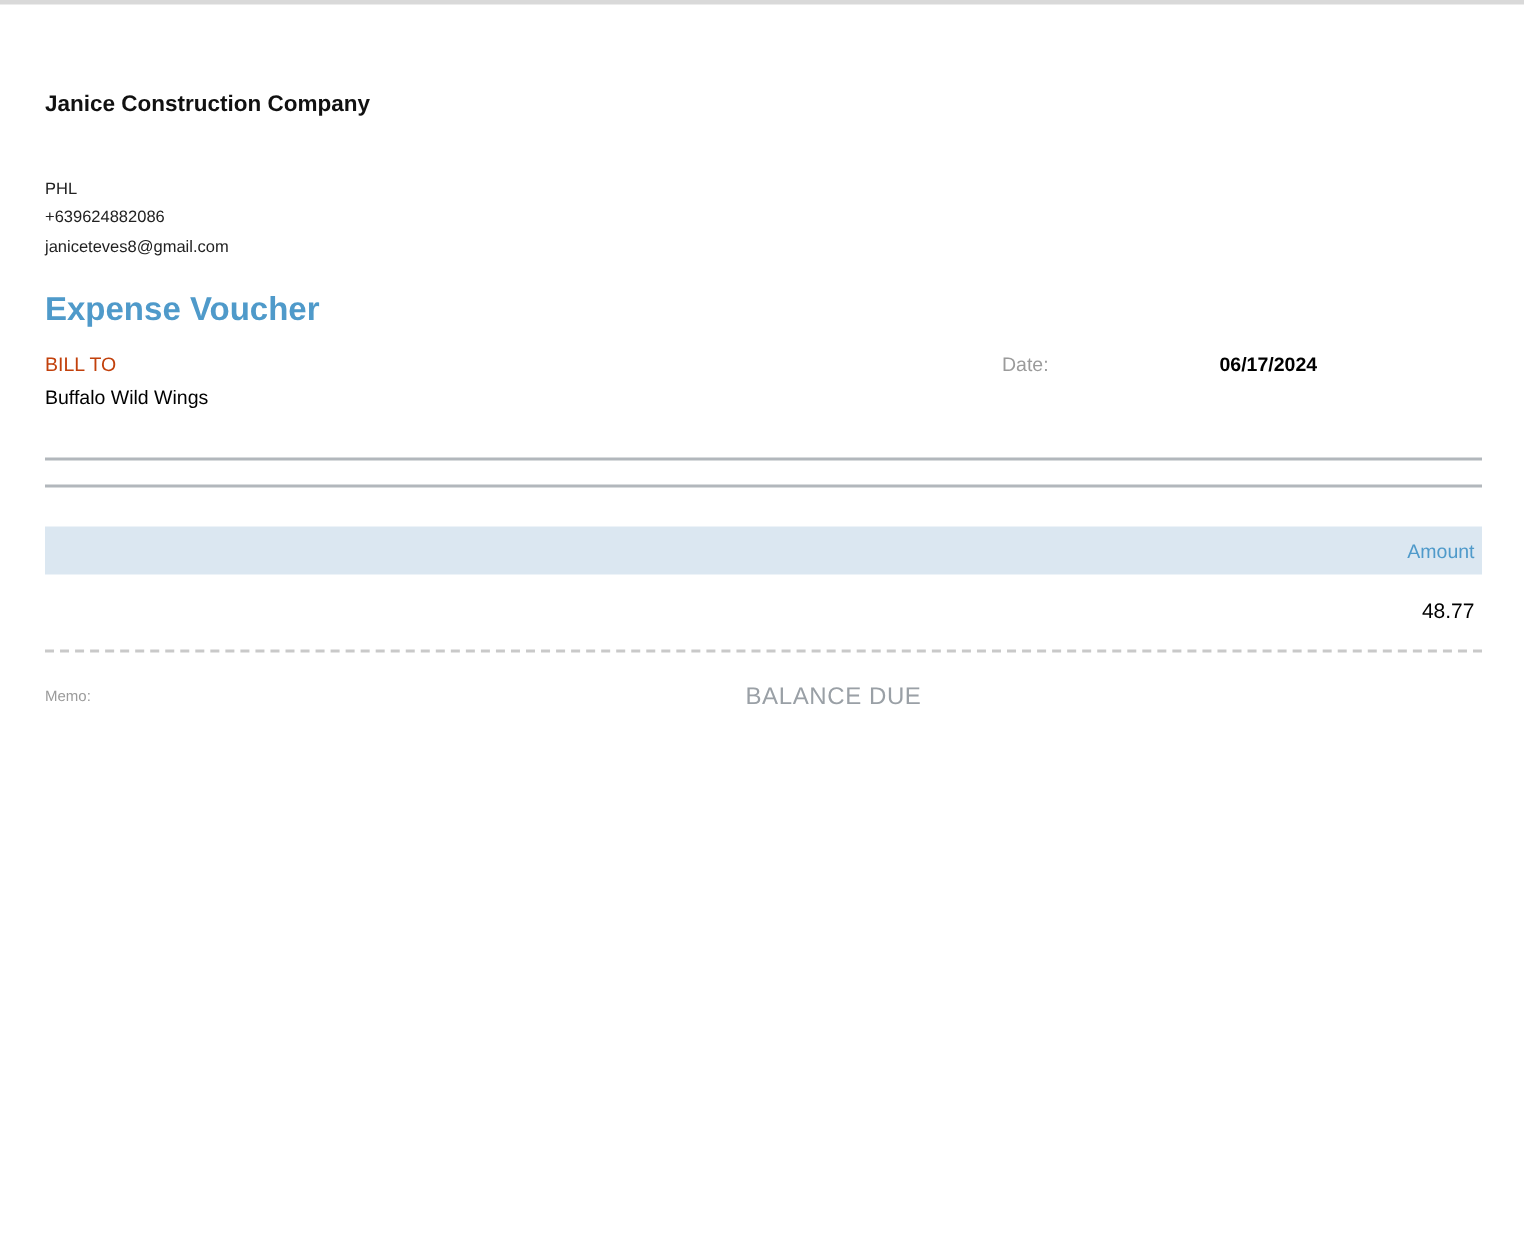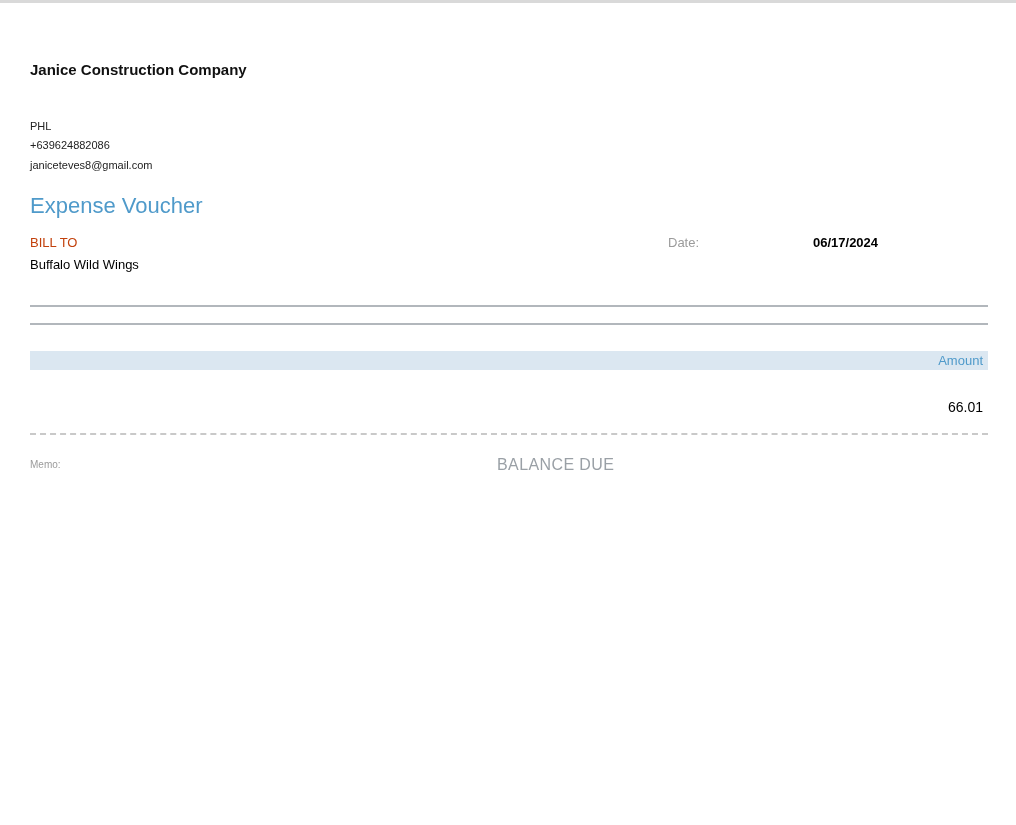--- a/index.html
+++ b/index.html
@@ -29,21 +29,21 @@
   }
   .company-line { left: 30px; font-size: 11px; color: #222; margin-top: 30px; }
   .company-address { top: 90px; }
   .company-phone   { top: 109px; }
   .company-email   { top: 129px; }
 
   .doc-title {
     left: 30px; top: 193px;
     font-size: 22px;
     color: #4f9aca;
-    font-weight: 400;
+    font-weight: 700;
   }
 
   .bill-to-label {
     left: 30px; top: 235px;
     font-size: 13px;
     color: #c2410c;
   }
   .bill-to-name {
     left: 30px; top: 257px;
     font-size: 13px;
@@ -65,21 +65,21 @@
     left: 30px; right: 28px;
     height: 2px;
     background: #b2b7bc;
   }
   .rule-1 { top: 305px; }
   .rule-2 { top: 323px; }
 
   .amount-header-bar {
     left: 30px; right: 28px;
     top: 351px;
-    height: 19px;
+    height: 32px;
     background: #dbe7f1;
     display: flex;
     align-items: center;
     justify-content: flex-end;
     padding-right: 5px;
   }
   .amount-header-label {
     font-size: 13px;
     color: #4f9aca;
   }
@@ -134,19 +134,19 @@
 
 <div class="abs date-value">06/17/2024</div>
 
 <div class="abs rule rule-1"></div>
 <div class="abs rule rule-2"></div>
 
 <div class="abs amount-header-bar">
   <span class="amount-header-label">Amount</span>
 </div>
 
-<div class="abs amount-value">66.01</div>
+<div class="abs amount-value">48.77</div>
 
 <div class="abs dashed-rule"></div>
 
 <div class="abs memo-label">Memo:</div>
 
 <div class="abs balance-due-label">BALANCE DUE</div>
 
 </body></html>

